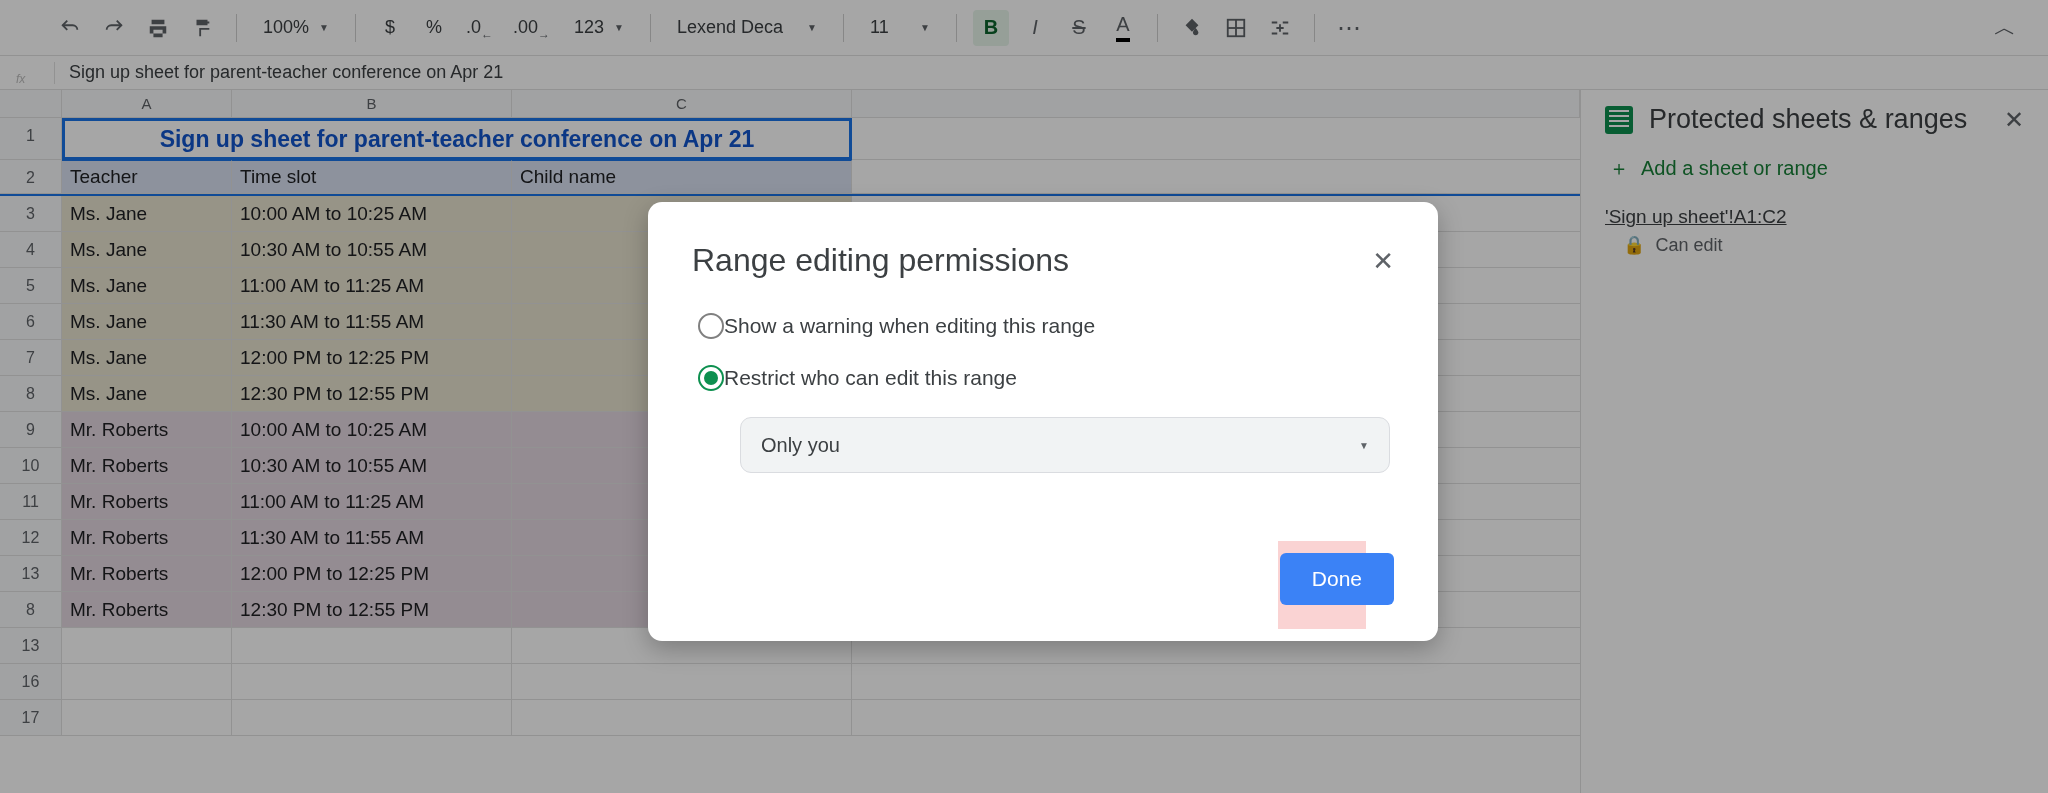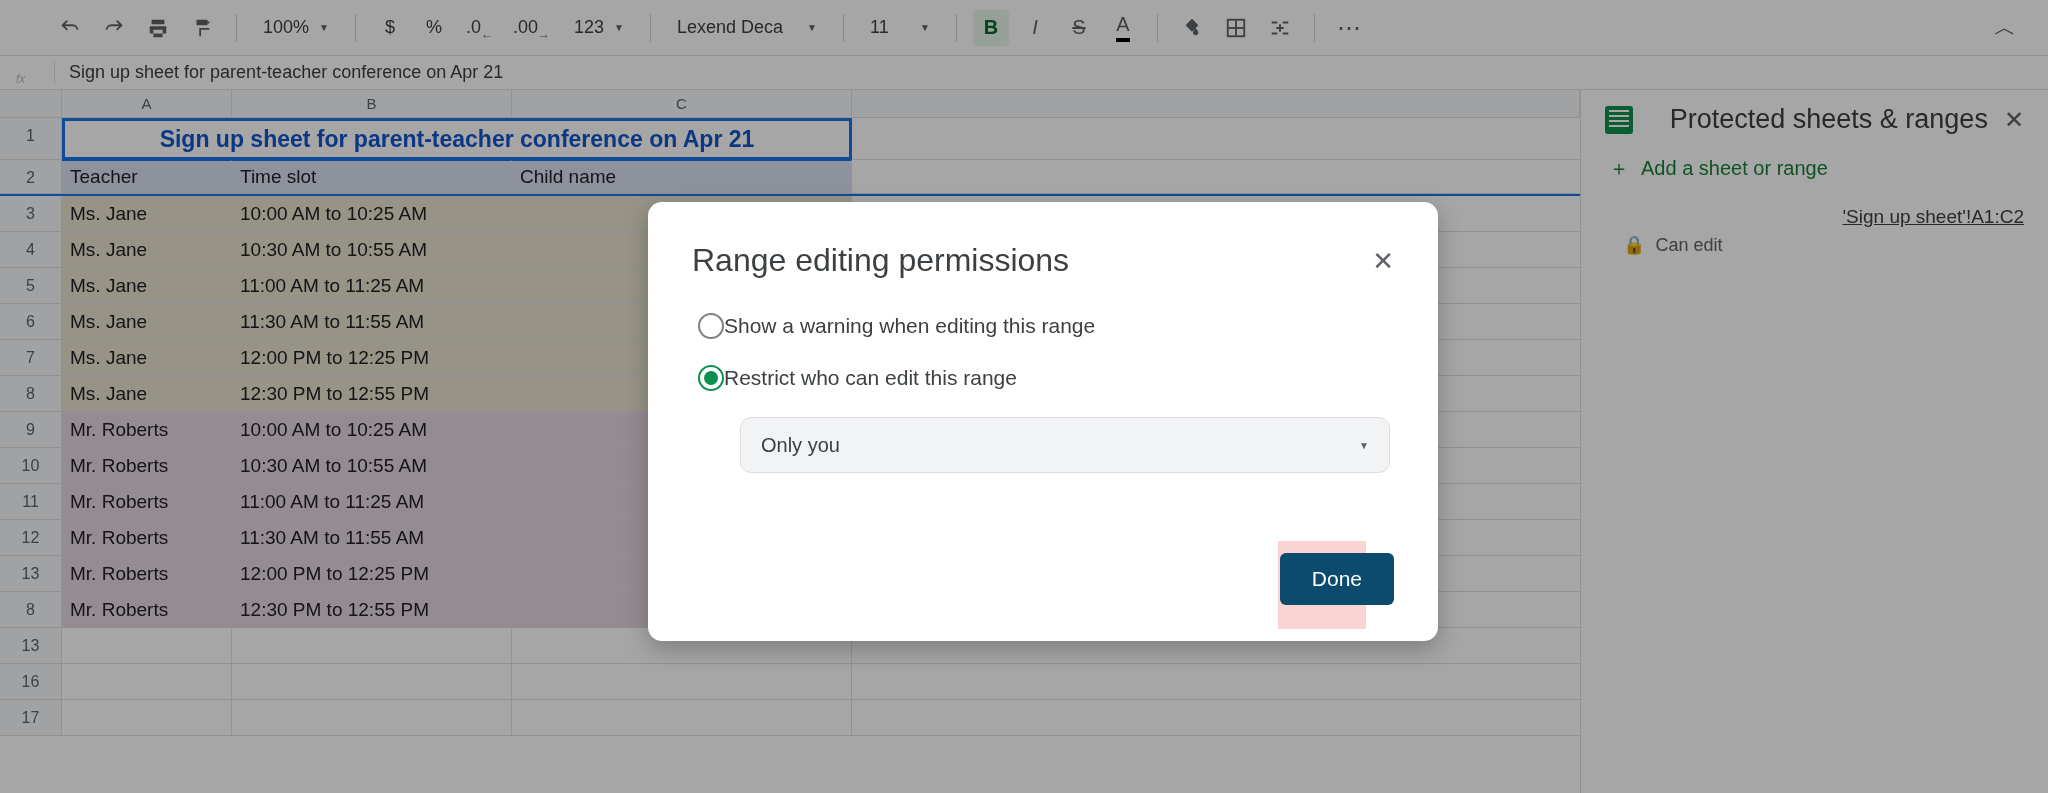--- a/index.html
+++ b/index.html
@@ -22,21 +22,21 @@
 
   
   .formula-bar { height: 34px; display: flex; align-items: center; border-bottom: 1px solid #e0e0e0; padding-left: 16px; }
   .fx { font-style: italic; color: #bdbdbd; font-size: 12px; width: 38px; margin-top: 12px; }
   .fdiv { width: 1px; height: 22px; background: #e0e0e0; margin-right: 14px; }
   .fval { font-size: 18px; color: #3c4043; }
 
   
   .main { position: absolute; top: 90px; left: 0; right: 0; bottom: 0; display: flex; }
   .sheet-area { flex: 1; position: relative; overflow: hidden; }
-  .side-panel { width: 468px; border-left: 1px solid #e0e0e0; background: #fff; padding: 14px 24px; text-align: right; }
+  .side-panel { width: 468px; border-left: 1px solid #e0e0e0; background: #fff; padding: 14px 24px; }
 
   
   .col-headers { display: flex; height: 28px; }
   .corner { width: 62px; background: #f8f9fa; border-right: 1px solid #e0e0e0; border-bottom: 1px solid #e0e0e0; }
   .ch { background: #f8f9fa; border-right: 1px solid #e0e0e0; border-bottom: 1px solid #e0e0e0; text-align: center; font-size: 15px; color: #5f6368; line-height: 28px; }
   .cA { width: 170px; } .cB { width: 280px; } .cC { width: 340px; } .crest { flex: 1; }
 
   .row { display: flex; height: 36px; }
   .rh { width: 62px; background: #f8f9fa; border-right: 1px solid #e0e0e0; border-bottom: 1px solid #e0e0e0; text-align: center; font-size: 16px; color: #5f6368; line-height: 36px; }
   .cell { border-right: 1px solid #e0e0e0; border-bottom: 1px solid #e0e0e0; padding: 0 8px; display: flex; align-items: center; font-size: 19px; color: #202124; }
@@ -66,21 +66,21 @@
   .dlg-head { display: flex; align-items: center; justify-content: space-between; margin-bottom: 34px; }
   .dlg-title { font-size: 32px; color: #3c4043; }
   .dlg-close { font-size: 26px; color: #5f6368; cursor: pointer; line-height: 1; }
   .radio-row { display: flex; align-items: center; margin-bottom: 26px; font-size: 21px; color: #3c4043; cursor: pointer; padding-left: 6px;}
   .radio { width: 26px; height: 26px; border: 2px solid #808080; border-radius: 50%; display: inline-flex; align-items: center; justify-content: center; }
   .radio.sel { border-color: #0d904f; }
   .radio.sel::after { content:""; width: 14px; height: 14px; background: #0d904f; border-radius: 50%; }
   .dropdown { margin-left: 48px; margin-top: 8px; height: 56px; border: 1px solid #dadce0; background: #f1f3f4; border-radius: 11px; display: flex; align-items: center; justify-content: space-between; padding: 0 20px; font-size: 20px; color: #3c4043; width: 650px; cursor: pointer; }
   .dlg-actions { display: flex; justify-content: flex-end; margin-top: 80px; position: relative; }
   .highlight { position: absolute; right: 28px; top: -12px; width: 88px; height: 88px; background: #f8c0c0; opacity: 0.7; }
-  .done-btn { position: relative; background: #0c4a6e; color: #fff; font-size: 21px; padding: 14px 32px; border: none; border-radius: 6px; cursor: pointer; }
+  .done-btn { position: relative; background: #3b82f6; color: #fff; font-size: 21px; padding: 14px 32px; border: none; border-radius: 6px; cursor: pointer; }
 </style>
 </head>
 <body>
 
 <div class="toolbar">
   <div class="tb-item">
       <svg width="22" height="22" viewBox="0 0 24 24" fill="none" stroke="#5f6368" stroke-width="2">
         <path d="M9 14l-5-5 5-5"></path>
         <path d="M4 9h11a5 5 0 015 5v0"></path>
       </svg>

